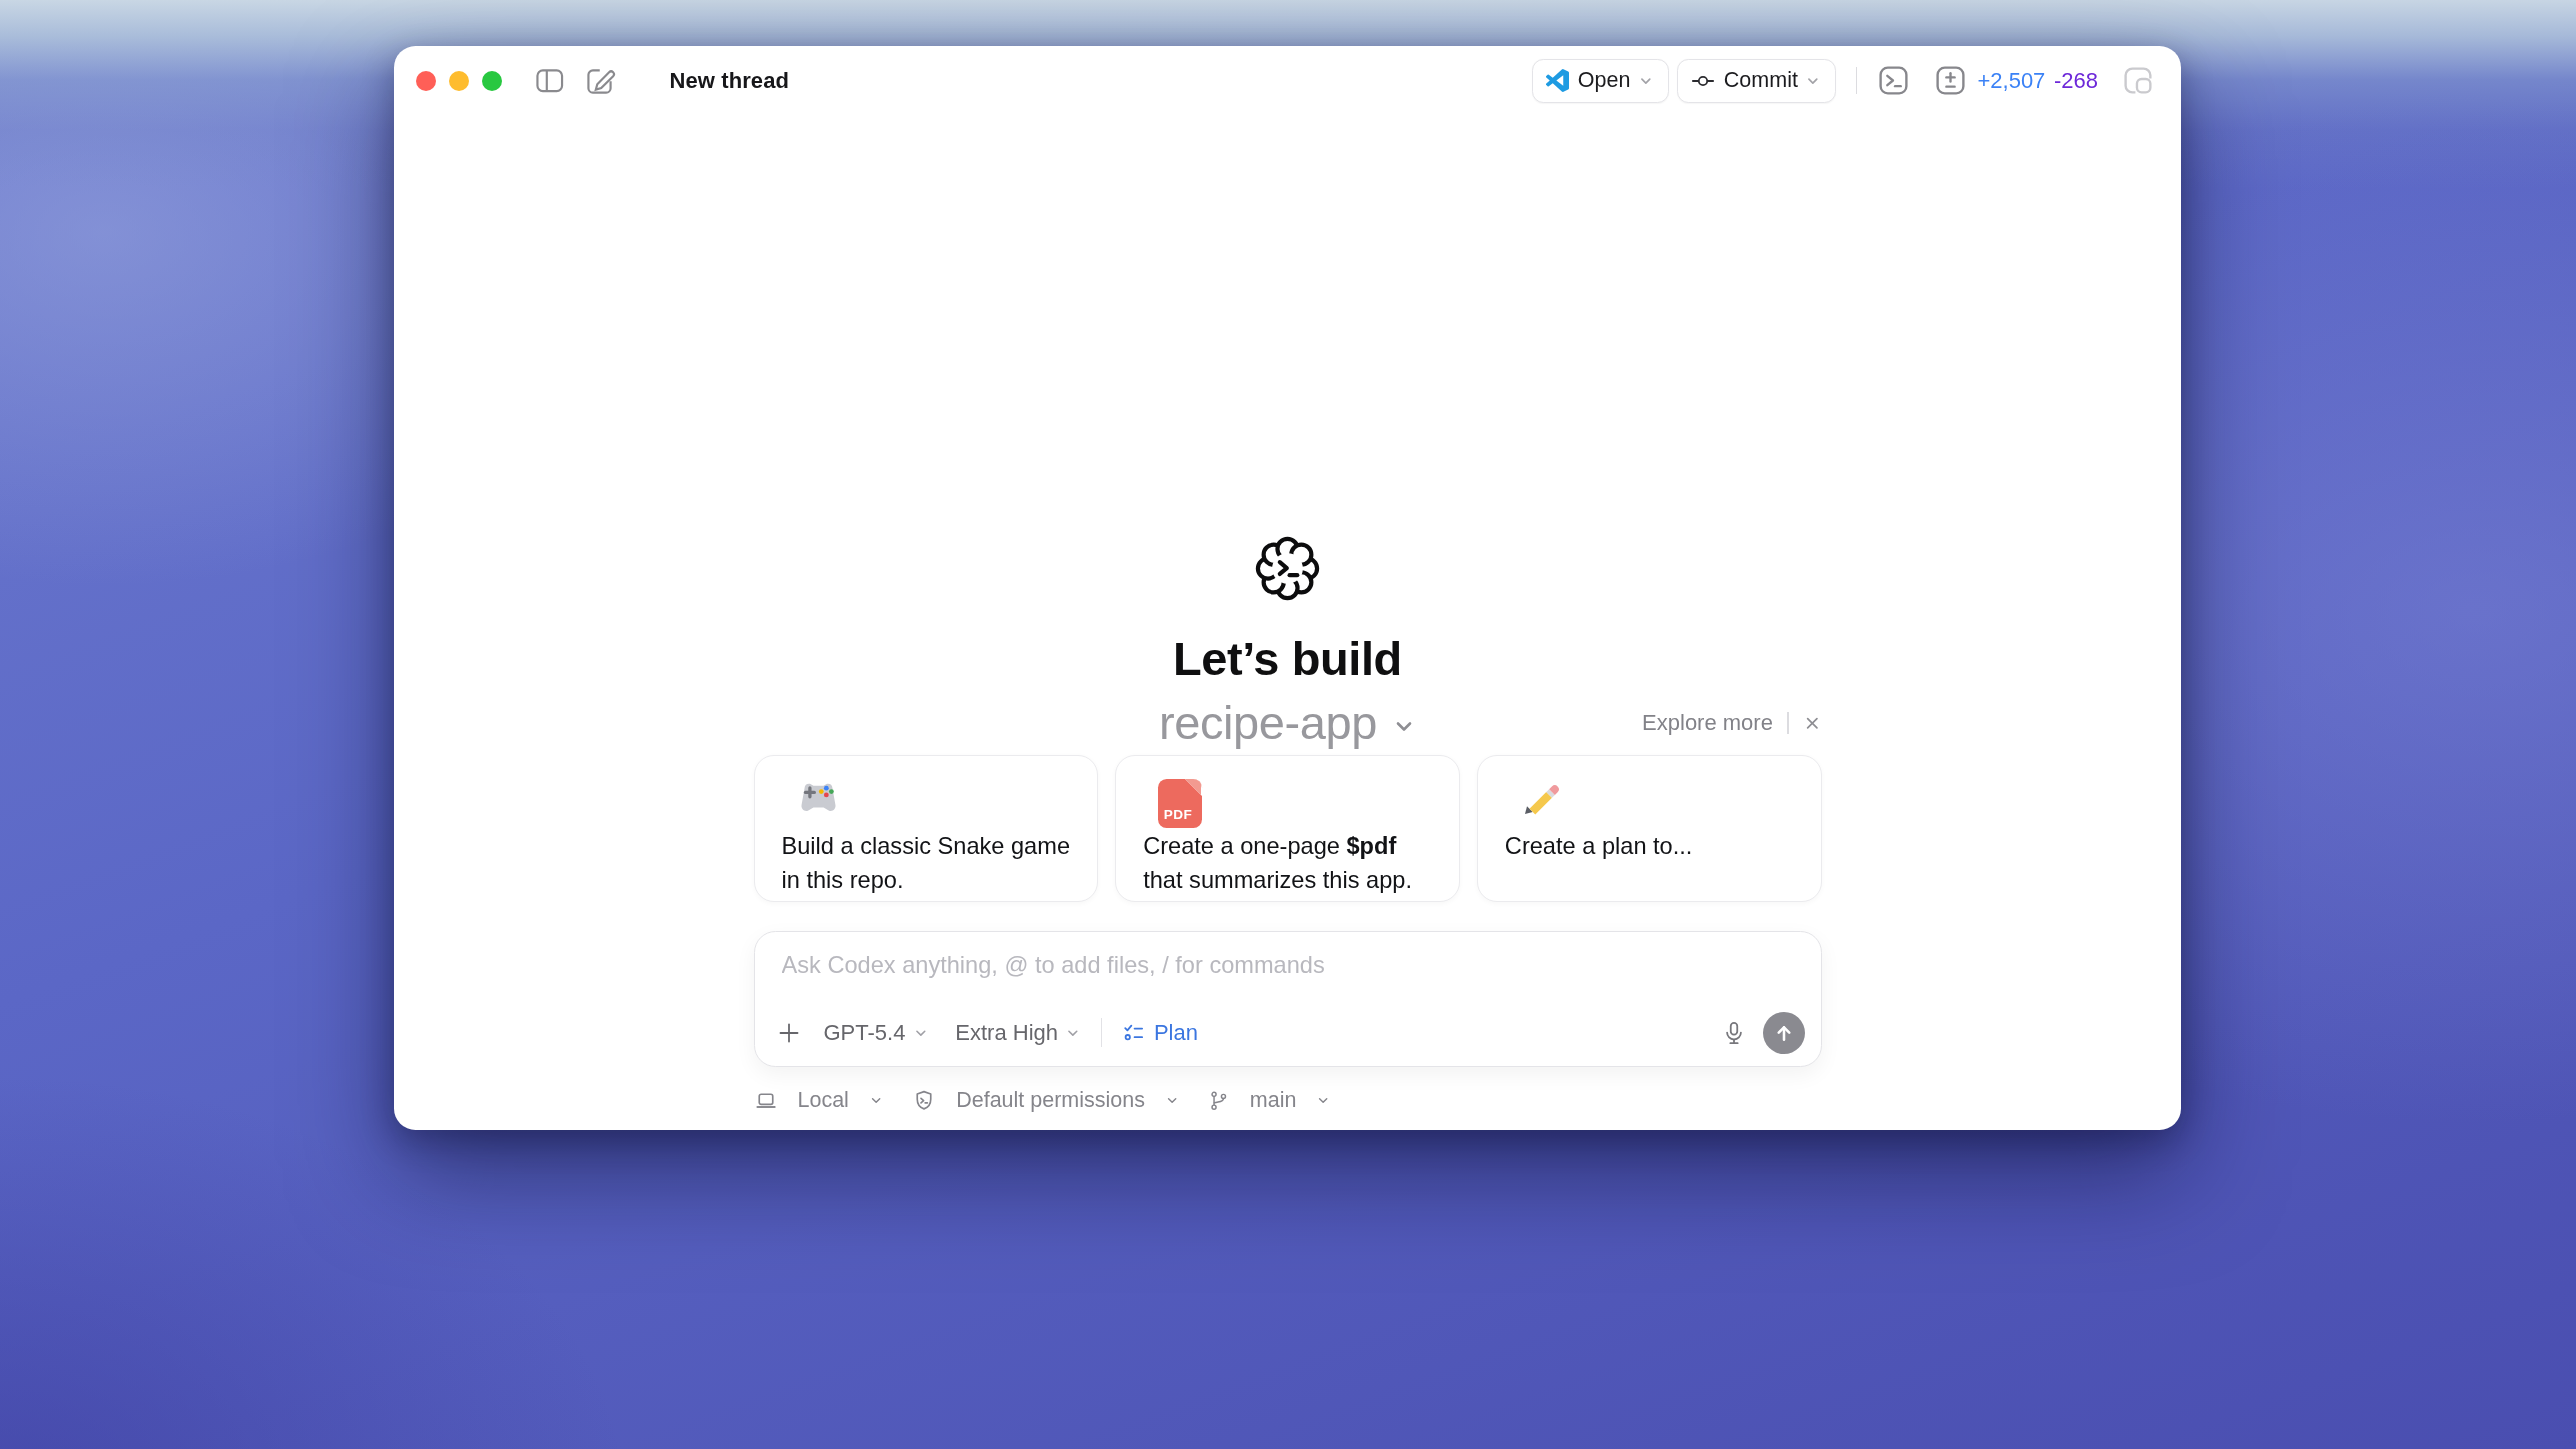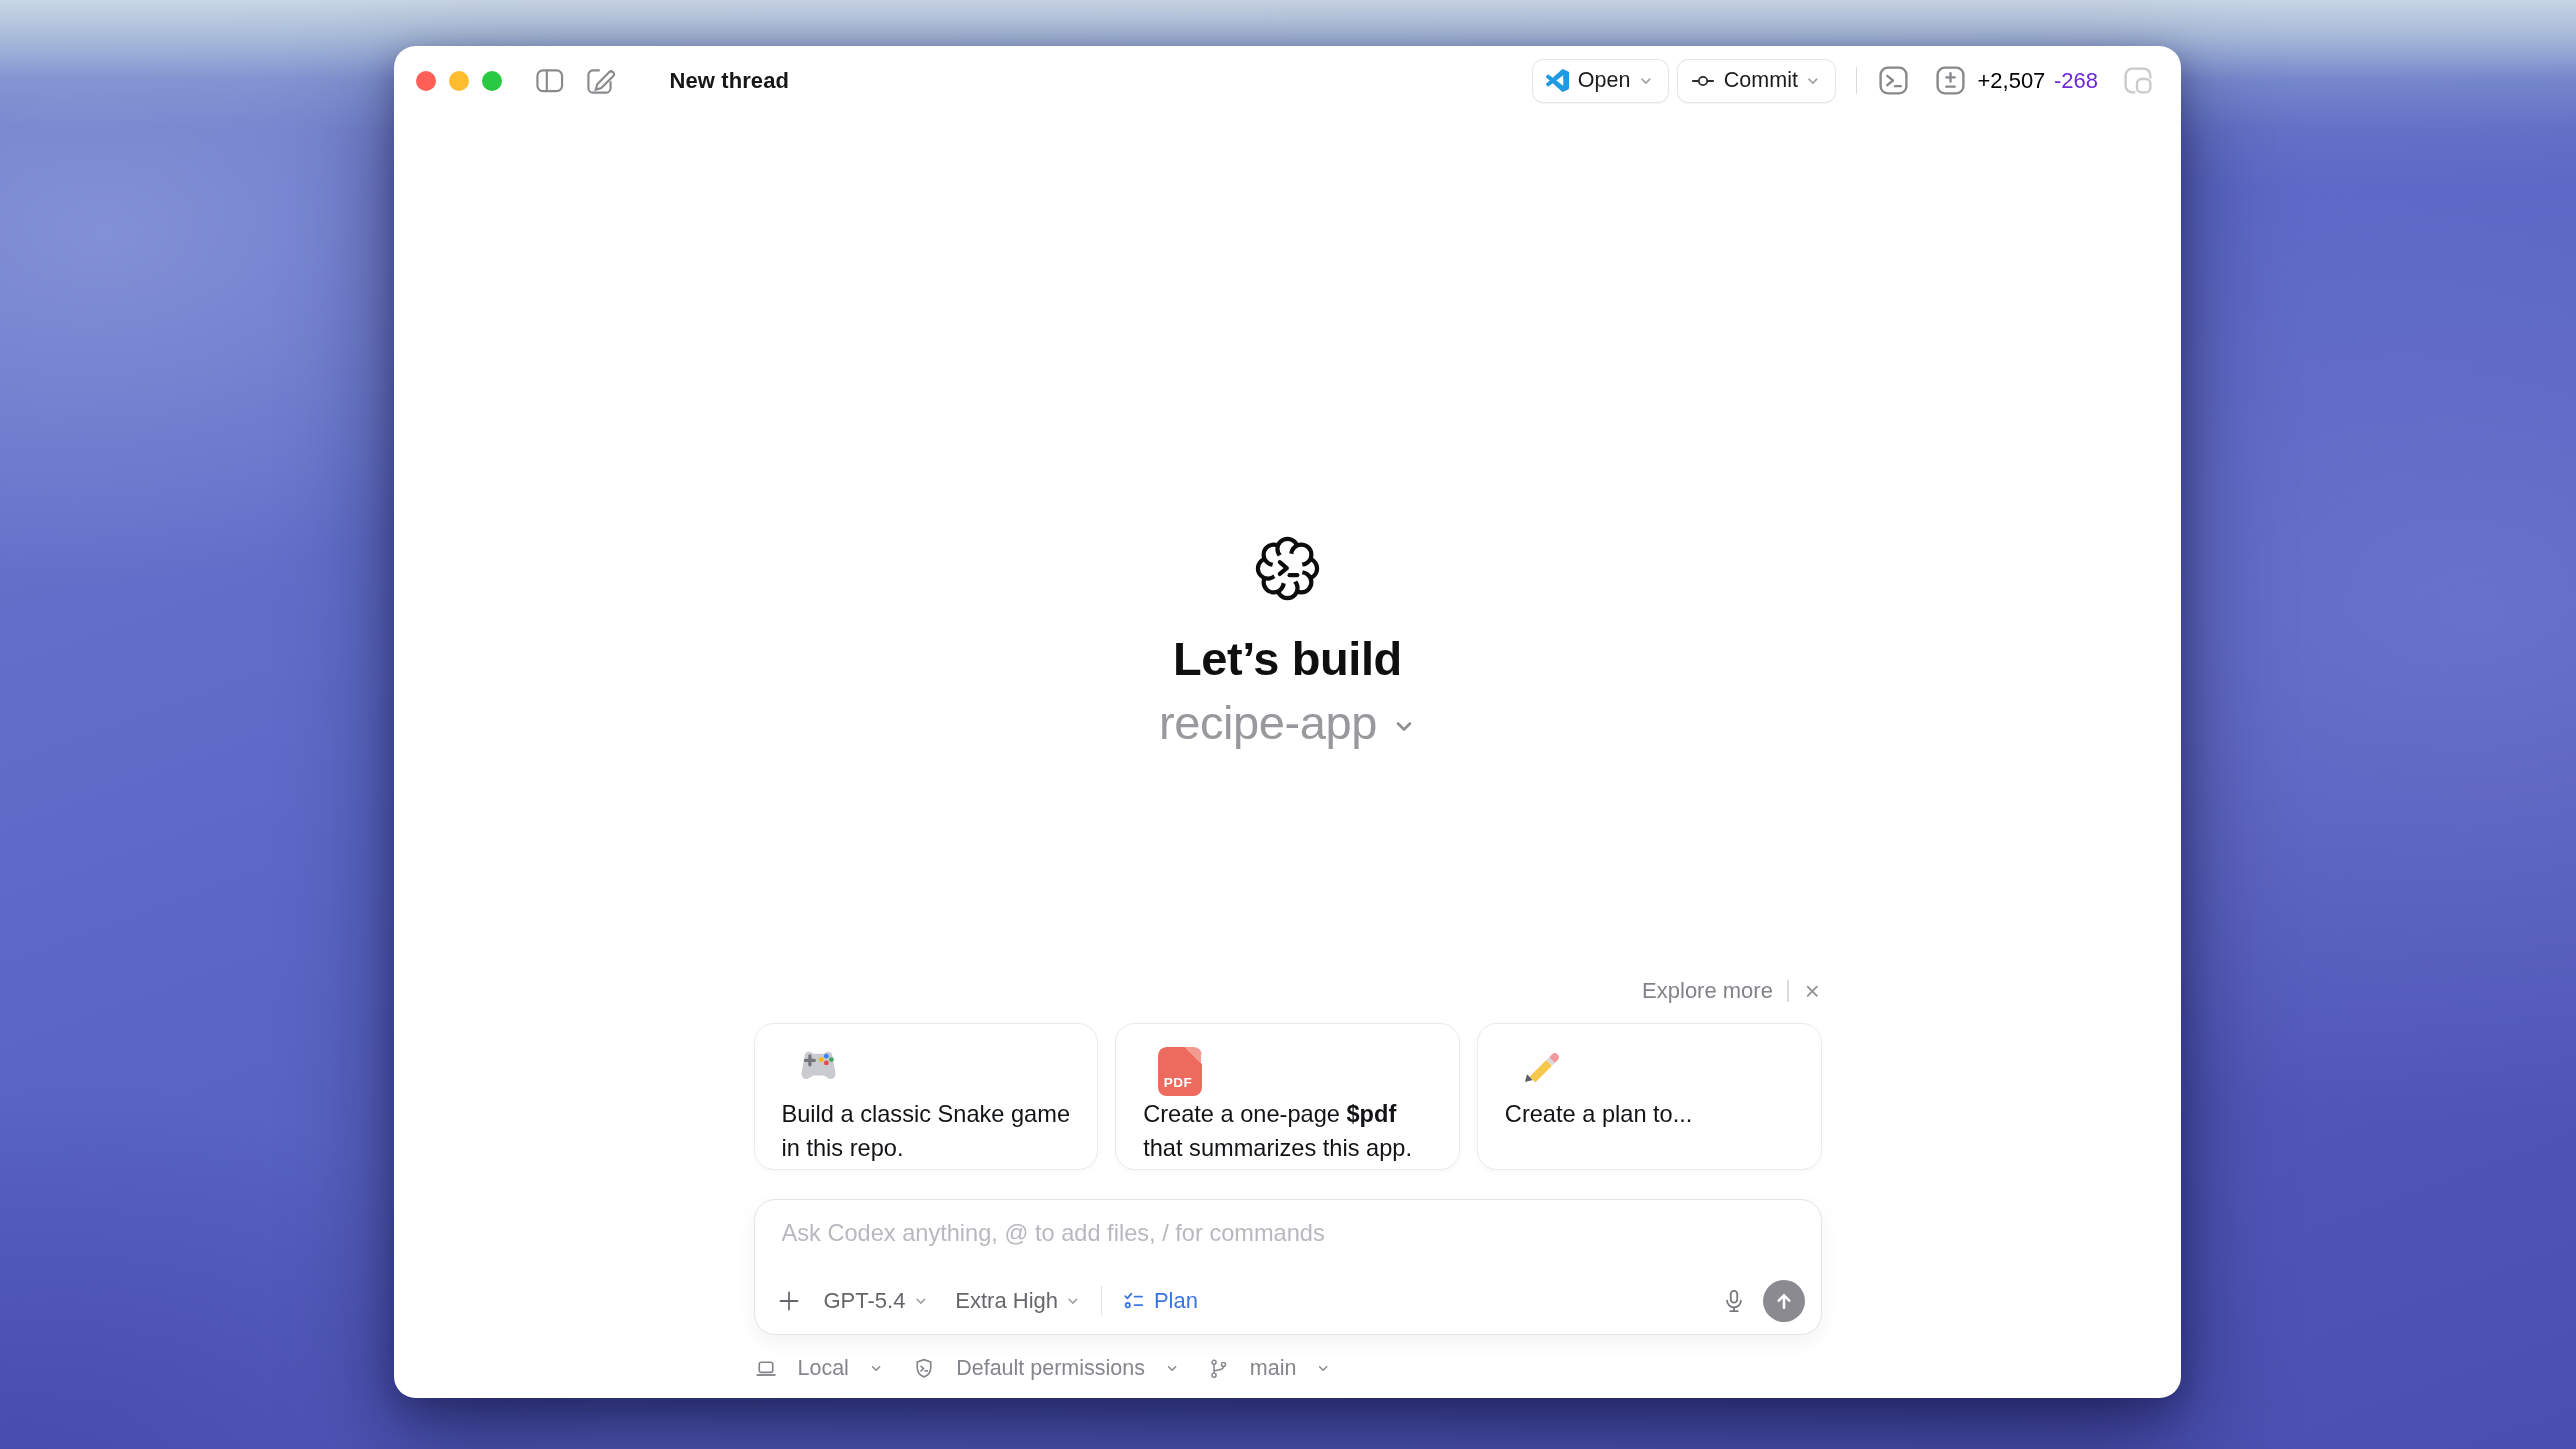--- a/index.html
+++ b/index.html
@@ -11,21 +11,21 @@
     background:
       linear-gradient(180deg, rgba(205,219,229,.95) 0%, rgba(176,196,219,.88) 2.5%, rgba(138,160,208,.55) 5.5%, rgba(120,138,200,.25) 9%, rgba(120,138,200,0) 13%),
       radial-gradient(1002px 644px at 4% 16%, rgba(152,166,221,.55), rgba(152,166,221,0) 55%),
       radial-gradient(1288px 859px at 96% 42%, rgba(125,134,216,.5), rgba(125,134,216,0) 60%),
       radial-gradient(1145px 787px at 0% 104%, rgba(58,58,157,.6), rgba(58,58,157,0) 55%),
       linear-gradient(160deg, #6e7ccf 0%, #5b67c6 42%, #4a4eb0 100%);
   }
 
   
   .window {
-    position:absolute; left:394px; top:46px; width:1787px; height:1352px;
+    position:absolute; left:394px; top:46px; width:1787px; height:1084px;
     background:#ffffff; border-radius:21.5px;
     box-shadow:0 43px 100px rgba(8,10,45,.5), 0 10px 31.5px rgba(8,10,45,.32);
   }
 
   
   .titlebar { position:absolute; top:0; left:0; right:0; height:69px;
     display:flex; align-items:center; padding:0 26px 0 21.5px; }
   .tb-left { display:flex; align-items:center; }
   .lights { display:flex; align-items:center; gap:13px; margin-right:32px; }
   .light { width:20px; height:20px; border-radius:50%; }
@@ -37,21 +37,21 @@
   .tb-right { margin-left:auto; display:flex; align-items:center; }
   .pill-btn { display:flex; align-items:center; height:44px; padding:0 14.3px 0 13px;
     border:1.1px solid #e4e4e8; border-radius:11.4px; background:#fff;
     box-shadow:0 0.7px 1.4px rgba(0,0,0,.04); font-size:21.5px; font-weight:500; color:#1c1c1f; }
   .pill-btn .lbl { margin:0 7.2px 0 8.6px; }
   .pill-btn + .pill-btn { margin-left:8.6px; }
   .chev { color:#a3a3a8; }
   .tb-div { width:1.4px; height:27px; background:#dcdce0; margin:0 20px; }
   .ghost-icon { display:flex; align-items:center; justify-content:center; color:#87878c; }
   .diffstats { display:flex; align-items:center; font-size:22px; font-weight:500; margin:0 24px 0 10px; }
-  .diff-add { color:#000000; margin-right:8.6px; }
+  .diff-add { color:#3b82f6; margin-right:8.6px; }
   .diff-del { color:#6d28d9; }
 
   
   .hero { position:absolute; top:489px; left:0; right:0; text-align:center; }
   .hero .logo { display:inline-block; width:67px; height:67px; }
   .hero h1 { margin-top:27px; font-size:47px; font-weight:700; color:#0f0f10; letter-spacing:-0.4px; }
   .repo-select { margin-top:8.6px; font-size:47px; font-weight:400; color:#98989d; letter-spacing:-0.4px;
     display:inline-flex; align-items:center; gap:15px; }
   .repo-select svg { margin-top:7.2px; }
 

